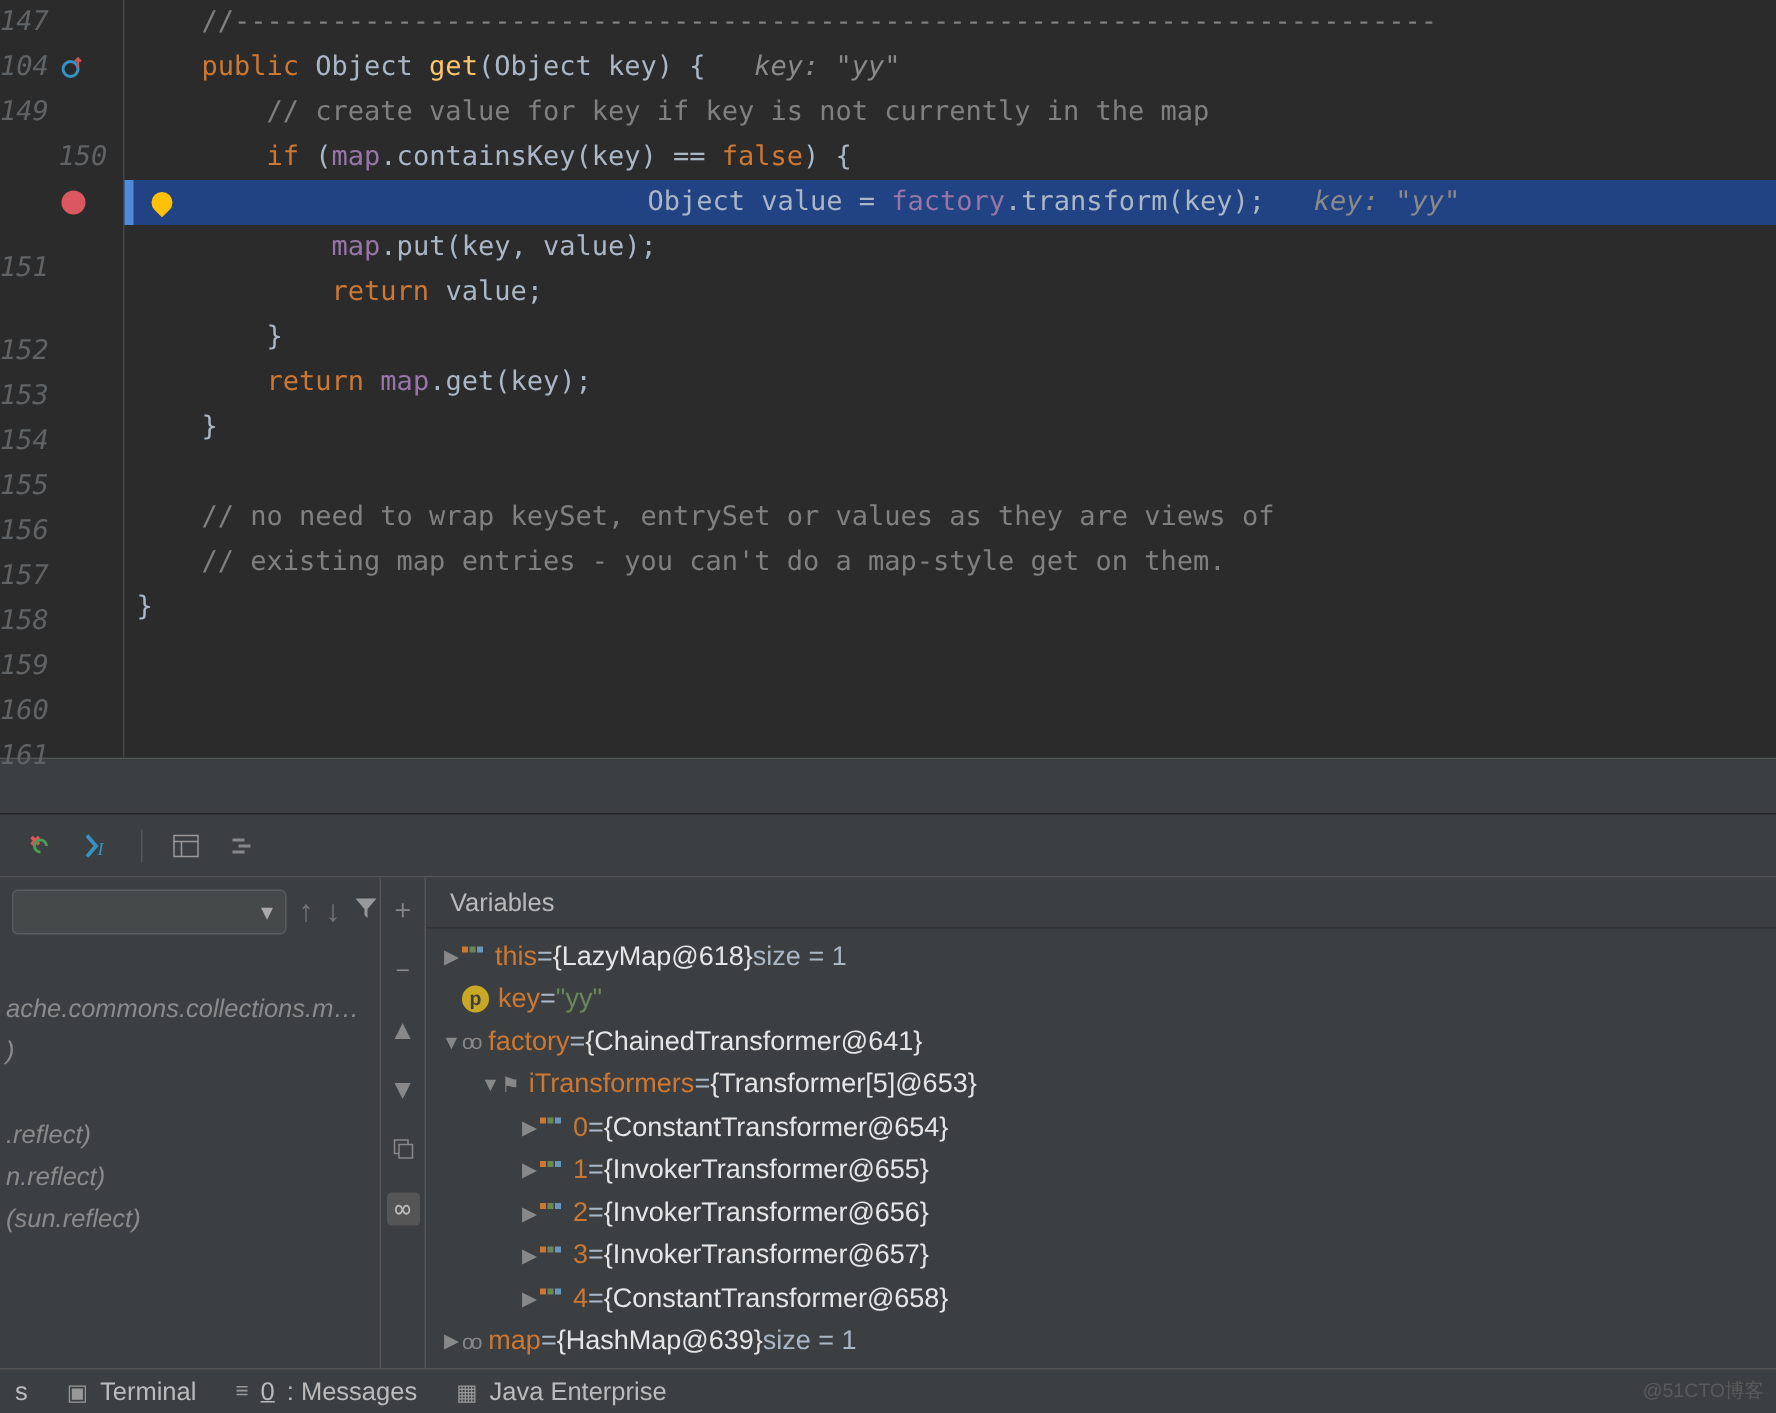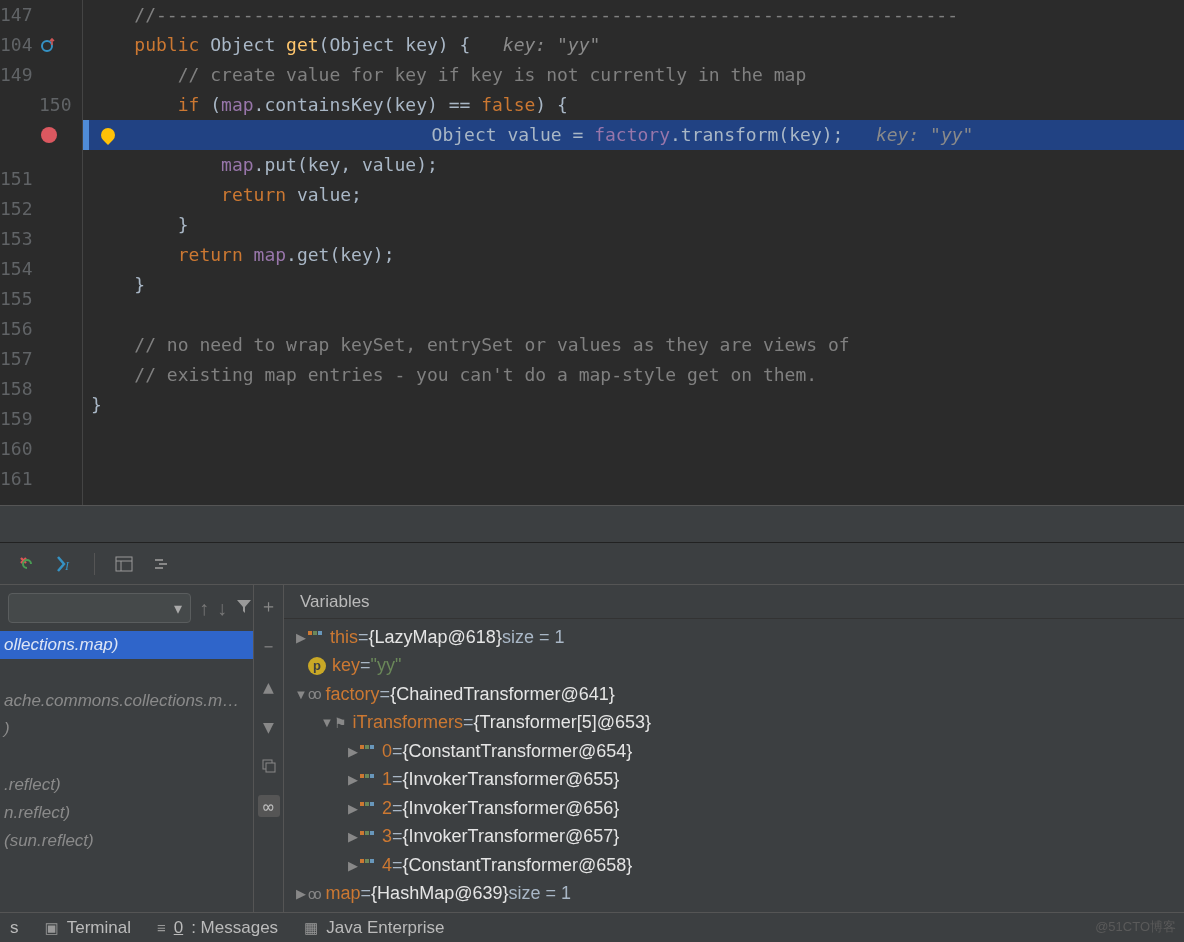--- a/index.html
+++ b/index.html
@@ -1,18 +1,18 @@
 <!DOCTYPE html>
 <html><head>
 <meta charset="utf-8">
 <style>
   * { margin: 0; padding: 0; box-sizing: border-box; }
   html, body { width: 1184px; height: 942px; overflow: hidden; background: #2b2b2b; font-family: "Menlo", "Consolas", monospace; color: #a9b7c6; }
   .editor-area { position: relative; height: 505px; background: #2b2b2b; display: flex; }
-  .gutter { width: 35px; text-align: center; padding-right: 6px; font-size: 18px; line-height: 30px; color: #606366; user-select: none; }
+  .gutter { width: 35px; text-align: center; padding-right: 6px; font-size: 18px; line-height: 30px; color: #606366; user-select: none; font-style: italic; }
   .gutter-icons { width: 30px; position: relative; }
   .fold-gutter { width: 18px; border-right: 1px solid #444; height: 100%; position: relative; }
   .code { flex: 1; font-size: 18px; line-height: 30px; position: relative; white-space: pre; }
   .code-line { height: 30px; padding-left: 8px; position: relative; }
   .code-line.highlighted { background: #214283; text-align: center; }
   .code-line.highlighted::before { content:""; position:absolute; left:0; top:0; bottom:0; width:6px; background:#4f8bd6; }
   .kw { color: #cc7832; }
   .field { color: #9876aa; }
   .method-decl { color: #ffc66d; font-weight: 500; }
   .comment { color: #808080; }
@@ -62,21 +62,21 @@
 </head>
 <body>
 
 <div class="editor-area">
   <div class="gutter" id="gutter">
       <div style="height: 30px;">147</div>
       <div style="height: 30px;">104</div>
       <div style="height: 30px;">149</div>
       <div style="height: 30px; padding-left: 39px;">150</div>
       <div style="height: 30px; margin-top: 44px;">151</div>
-      <div style="height: 30px;">152</div>
+      <div style="height: 30px; margin-top: 25px;">152</div>
       <div style="height: 30px;">153</div>
       <div style="height: 30px;">154</div>
       <div style="height: 30px;">155</div>
       <div style="height: 30px;">156</div>
       <div style="height: 30px;">157</div>
       <div style="height: 30px;">158</div>
       <div style="height: 30px;">159</div>
       <div style="height: 30px;">160</div>
       <div style="height: 30px;">161</div>
     </div>
@@ -162,21 +162,20 @@
       <div class="frames-select" style="display:flex;align-items:center;justify-content:flex-end;padding-right:8px;">
           <span style="color:#aaa;">▾</span>
         </div>
       <span class="frame-nav-icon">↑</span>
       <span class="frame-nav-icon">↓</span>
       <span class="frame-nav-icon"><svg width="18" height="18">
             <path d="M2 3 L16 3 L10 10 L10 16 L8 14 L8 10 Z" fill="#999"></path>
           </svg></span>
     </div>
     <div id="frames">
-        <div class="frame-item selected">ollections.map)</div>
         <div class="frame-item"></div>
         <div class="frame-item" style="font-style: italic;">ache.commons.collections.m…</div>
         <div class="frame-item" style="font-style: italic;">)</div>
         <div class="frame-item"></div>
         <div class="frame-item" style="font-style: italic;">.reflect)</div>
         <div class="frame-item" style="font-style: italic;">n.reflect)</div>
         <div class="frame-item" style="font-style: italic;"> (sun.reflect)</div>
       </div>
   </div>
 

